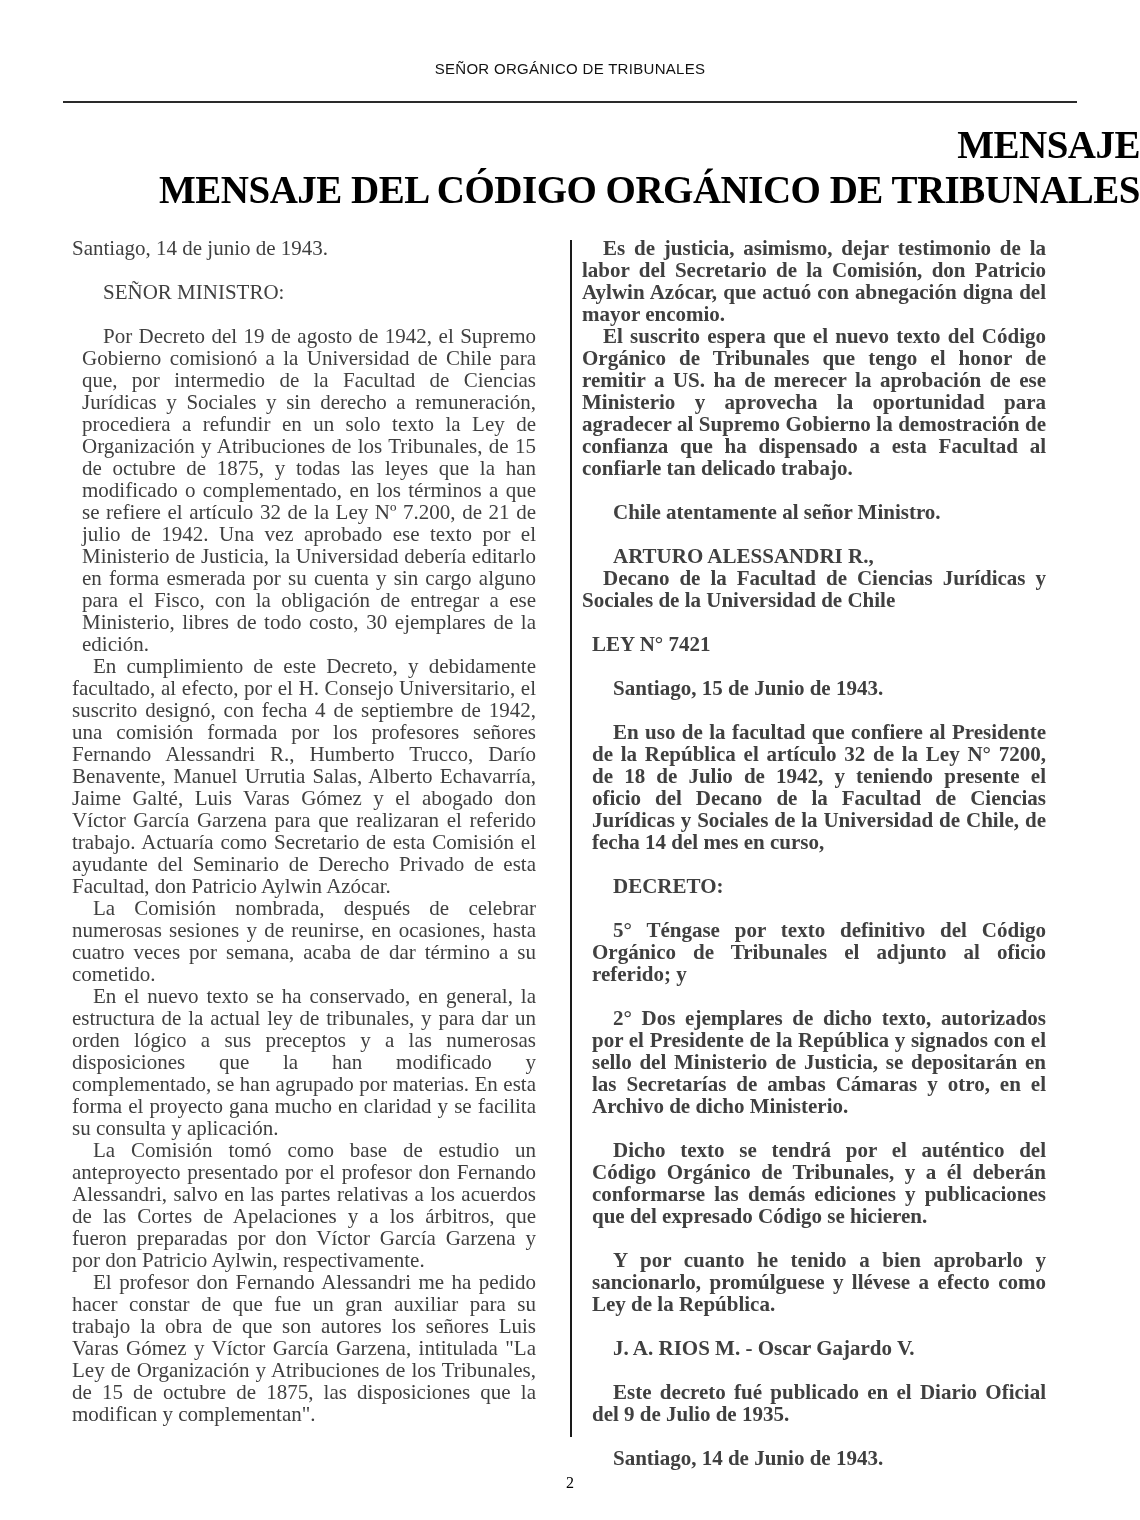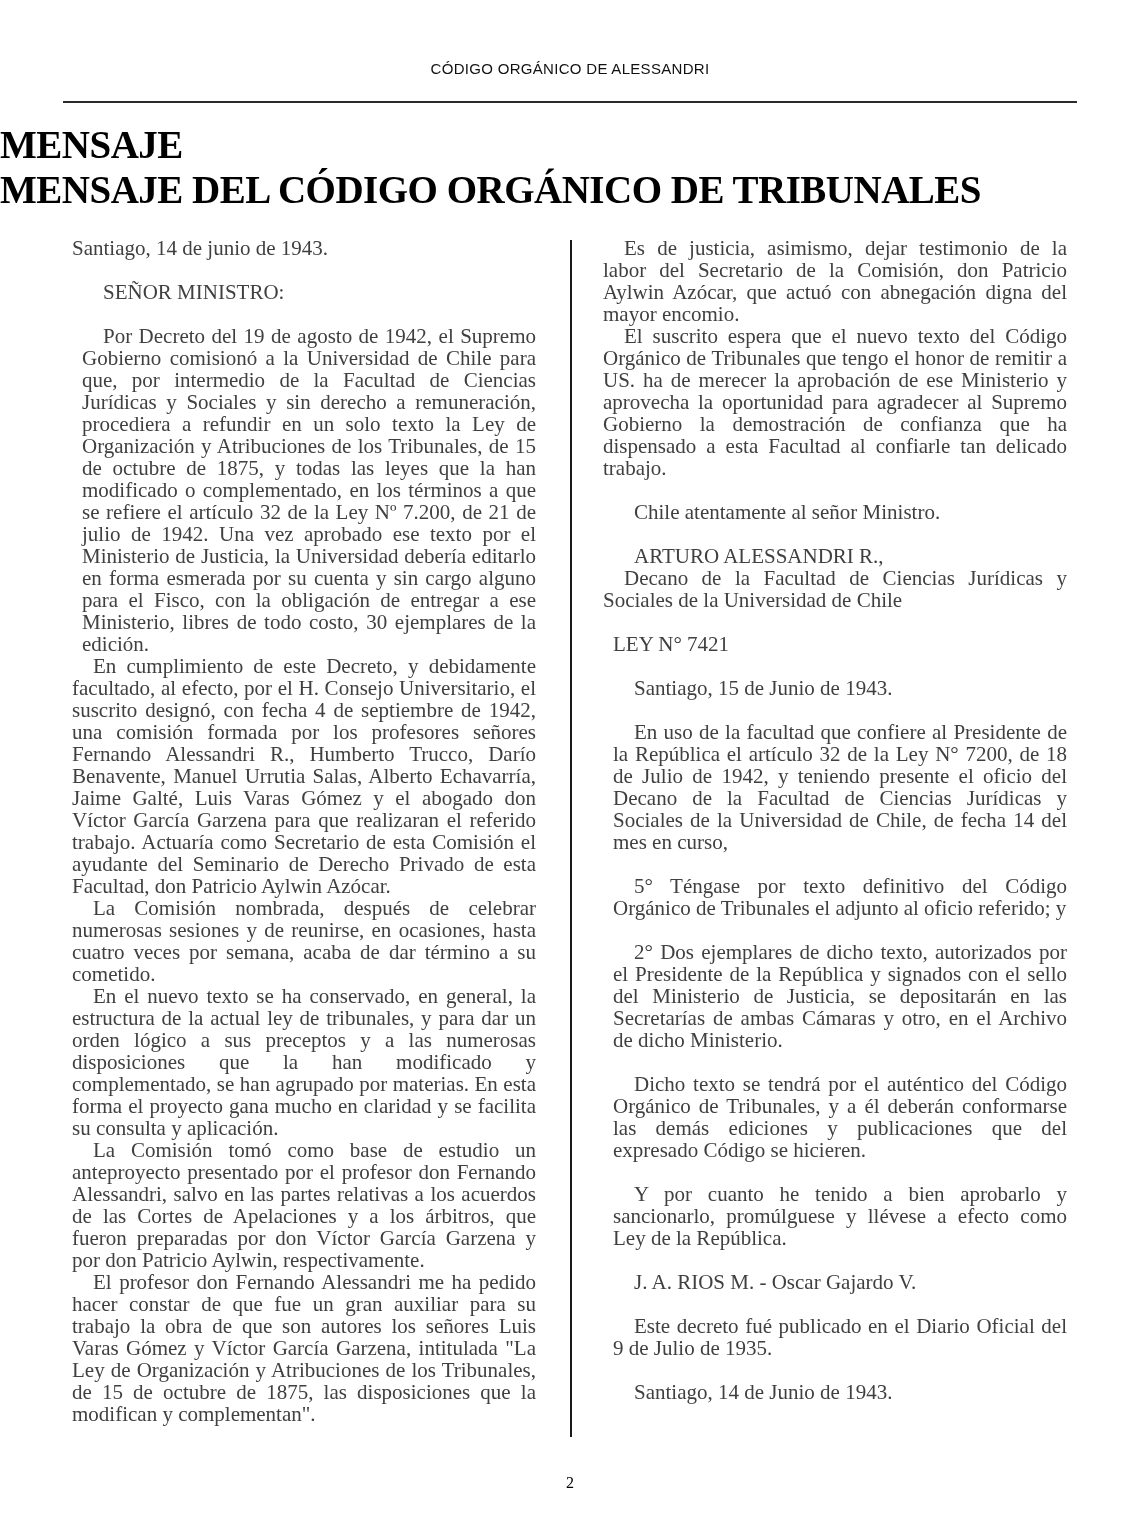--- a/index.html
+++ b/index.html
@@ -29,37 +29,37 @@
     left: 63px;
     width: 1014px;
     height: 0;
     border-top: 2px solid #2a2a2a;
   }
   .doc-title {
     position: absolute;
     top: 122px;
     left: 0;
     width: 100%;
-    text-align: left;
+    text-align: right;
     font-size: 39px;
     font-weight: 700;
     line-height: 45px;
     letter-spacing: -0.5px;
     color: #000000;
   }
   .column {
     position: absolute;
     top: 237px;
     width: 464px;
     font-size: 21px;
     line-height: 22px;
     color: #404040;
   }
   .column-left  { left: 72px; }
-  .column-right { left: 603px; }
+  .column-right { left: 582px; font-weight: bold; }
   .para { margin: 0; text-align: justify; }
   .para.indent { text-indent: 21px; }
   .para.gap { margin-top: 22px; margin-left: 10px; }
   .column-divider {
     position: absolute;
     top: 240px;
     left: 570px;
     width: 0;
     height: 1197px;
     border-left: 2px solid #1a1a1a;
@@ -70,21 +70,21 @@
     left: 0;
     width: 100%;
     text-align: center;
     font-size: 16px;
     color: #000000;
   }
 </style>
 </head>
 <body>
 
-<div class="running-header">CÓDIGO ORGÁNICO DE ALESSANDRI</div>
+<div class="running-header">SEÑOR ORGÁNICO DE TRIBUNALES</div>
 
 <div class="header-rule"></div>
 
 <div class="doc-title">
   <div>MENSAJE</div>
   <div>MENSAJE DEL CÓDIGO ORGÁNICO DE TRIBUNALES</div>
 </div>
 
 <div class="column column-left">
     <p class="para">Santiago, 14 de junio de 1943.</p>
@@ -101,20 +101,21 @@
 
 <div class="column column-right">
     <p class="para indent">Es de justicia, asimismo, dejar testimonio de la labor del Secretario de la Comisión, don Patricio Aylwin Azócar, que actuó con abnegación digna del mayor encomio.</p>
     <p class="para indent">El suscrito espera que el nuevo texto del Código Orgánico de Tribunales que tengo el honor de remitir a US. ha de merecer la aprobación de ese Ministerio y aprovecha la oportunidad para agradecer al Supremo Gobierno la demostración de confianza que ha dispensado a esta Facultad al confiarle tan delicado trabajo.</p>
     <p class="para indent gap">Chile atentamente al señor Ministro.</p>
     <p class="para indent gap">ARTURO ALESSANDRI R.,</p>
     <p class="para indent">Decano de la Facultad de Ciencias Jurídicas y Sociales de la Universidad de Chile</p>
     <p class="para gap">LEY N° 7421</p>
     <p class="para indent gap">Santiago, 15 de Junio de 1943.</p>
     <p class="para indent gap">En uso de la facultad que confiere al Presidente de la República el artículo 32 de la Ley N° 7200, de 18 de Julio de 1942, y teniendo presente el oficio del Decano de la Facultad de Ciencias Jurídicas y Sociales de la Universidad de Chile, de fecha 14 del mes en curso,</p>
+    <p class="para indent gap">DECRETO:</p>
     <p class="para indent gap">5° Téngase por texto definitivo del Código Orgánico de Tribunales el adjunto al oficio referido; y</p>
     <p class="para indent gap">2° Dos ejemplares de dicho texto, autorizados por el Presidente de la República y signados con el sello del Ministerio de Justicia, se depositarán en las Secretarías de ambas Cámaras y otro, en el Archivo de dicho Ministerio.</p>
     <p class="para indent gap">Dicho texto se tendrá por el auténtico del Código Orgánico de Tribunales, y a él deberán conformarse las demás ediciones y publicaciones que del expresado Código se hicieren.</p>
     <p class="para indent gap">Y por cuanto he tenido a bien aprobarlo y sancionarlo, promúlguese y llévese a efecto como Ley de la República.</p>
     <p class="para indent gap">J. A. RIOS M. - Oscar Gajardo V.</p>
     <p class="para indent gap">Este decreto fué publicado en el Diario Oficial del 9 de Julio de 1935.</p>
     <p class="para indent gap">Santiago, 14 de Junio de 1943.</p>
   </div>
 
 <div class="page-footer">2</div>

